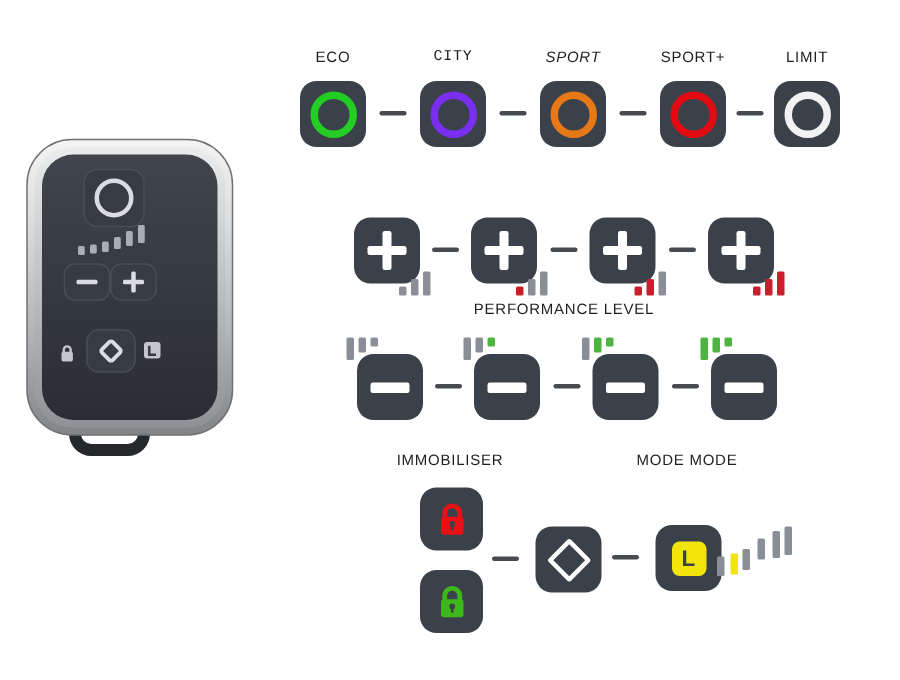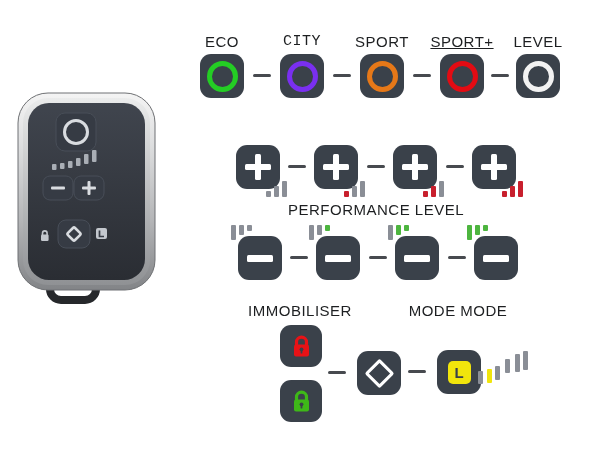--- a/index.html
+++ b/index.html
@@ -3,21 +3,21 @@
 <meta charset="utf-8">
 <style>
   html,body{margin:0;padding:0;background:#fff}
   .stage{position:relative;width:600px;height:453px;background:#ffffff;overflow:hidden;
          font-family:"Liberation Sans",sans-serif;}
   .key{position:absolute;background:#3a414a;border-radius:11px;display:flex;
        align-items:center;justify-content:center}
   .k44{width:44px;height:44px}
   .k42{width:42px;height:42px}
   .dash{position:absolute;width:18px;height:3px;background:#474a4f;border-radius:1.5px}
-  .diagram-label{position:absolute;font-size:15px;font-weight:500;color:#1d1f21;
+  .diagram-label{position:absolute;font-size:10px;font-weight:500;color:#1d1f21;
        letter-spacing:.5px;text-align:center;white-space:nowrap}
   .ring{border-radius:50%}
   .bars{position:absolute;display:flex;column-gap:3px}
   .bars.asc{align-items:flex-end}
   .bars.desc{align-items:flex-start}
   .bar{width:5px;border-radius:1px}
   .glyph-plus{position:relative;width:26px;height:26px}
   .glyph-plus::before{content:"";position:absolute;left:0;top:10px;width:26px;height:6px;
        background:#fff;border-radius:1.5px}
   .glyph-plus::after{content:"";position:absolute;left:10px;top:0;width:6px;height:26px;
@@ -135,31 +135,31 @@
 <div class="diagram-label" style="left: 162px; top: 33px; width: 120px;">ECO</div>
     <div class="key k44" style="left: 200px; top: 54px; background: rgb(58, 65, 74);">
       <div class="ring" style="width: 21px; height: 21px; border: 5px solid rgb(36, 205, 36);"></div>
     </div>
     <div class="dash" style="left: 253px; top: 74px; background: rgb(71, 74, 79);"></div>
     <div class="diagram-label" style="left: 242px; top: 33px; width: 120px; font-family: Liberation Mono, monospace;">CITY</div>
     <div class="key k44" style="left: 280px; top: 54px; background: rgb(58, 65, 74);">
       <div class="ring" style="width: 21px; height: 21px; border: 5px solid rgb(122, 47, 240);"></div>
     </div>
     <div class="dash" style="left: 333px; top: 74px; background: rgb(71, 74, 79);"></div>
-    <div class="diagram-label" style="left: 322px; top: 33px; width: 120px;">SPORT</div>
+    <div class="diagram-label" style="left: 322px; top: 33px; width: 120px; font-style: italic;">SPORT</div>
     <div class="key k44" style="left: 360px; top: 54px; background: rgb(58, 65, 74);">
       <div class="ring" style="width: 21px; height: 21px; border: 5px solid rgb(230, 120, 24);"></div>
     </div>
     <div class="dash" style="left: 413px; top: 74px; background: rgb(71, 74, 79);"></div>
-    <div class="diagram-label" style="left: 402px; top: 33px; width: 120px; text-decoration: underline;">SPORT+</div>
+    <div class="diagram-label" style="left: 402px; top: 33px; width: 120px;">SPORT+</div>
     <div class="key k44" style="left: 440px; top: 54px; background: rgb(58, 65, 74);">
       <div class="ring" style="width: 21px; height: 21px; border: 5px solid rgb(227, 11, 19);"></div>
     </div>
     <div class="dash" style="left: 491px; top: 74px; background: rgb(71, 74, 79);"></div>
-    <div class="diagram-label" style="left: 478px; top: 33px; width: 120px;">LEVEL</div>
+    <div class="diagram-label" style="left: 478px; top: 33px; width: 120px;">LIMIT</div>
     <div class="key k44" style="left: 516px; top: 54px; background: rgb(58, 65, 74);">
       <div class="ring" style="width: 21px; height: 21px; border: 5px solid rgb(242, 242, 242);"></div>
     </div>
     <div class="key k44" style="left: 236px; top: 145px; background: rgb(58, 65, 74);">
       <div class="glyph-plus"></div>
     </div>
     <div class="bars asc" style="left: 266px; top: 181px; height: 16px;">
       <div class="bar" style="height: 6px; background: rgb(138, 142, 150);"></div>
       <div class="bar" style="height: 11px; background: rgb(138, 142, 150);"></div>
       <div class="bar" style="height: 16px; background: rgb(138, 142, 150);"></div>

